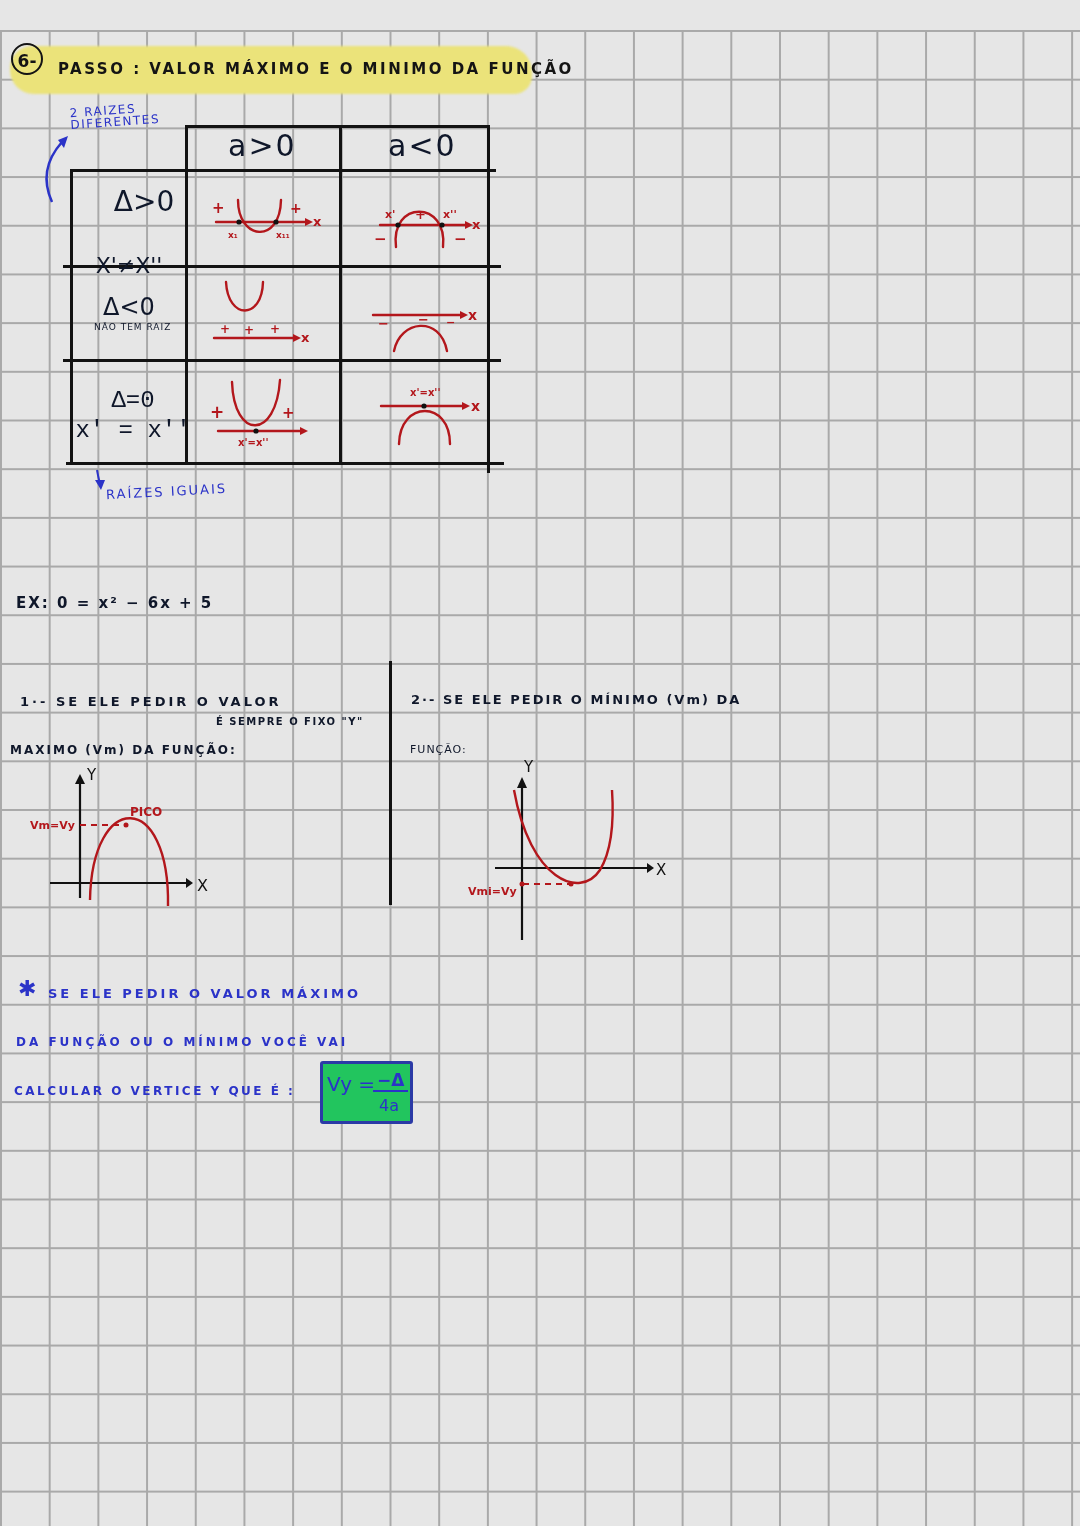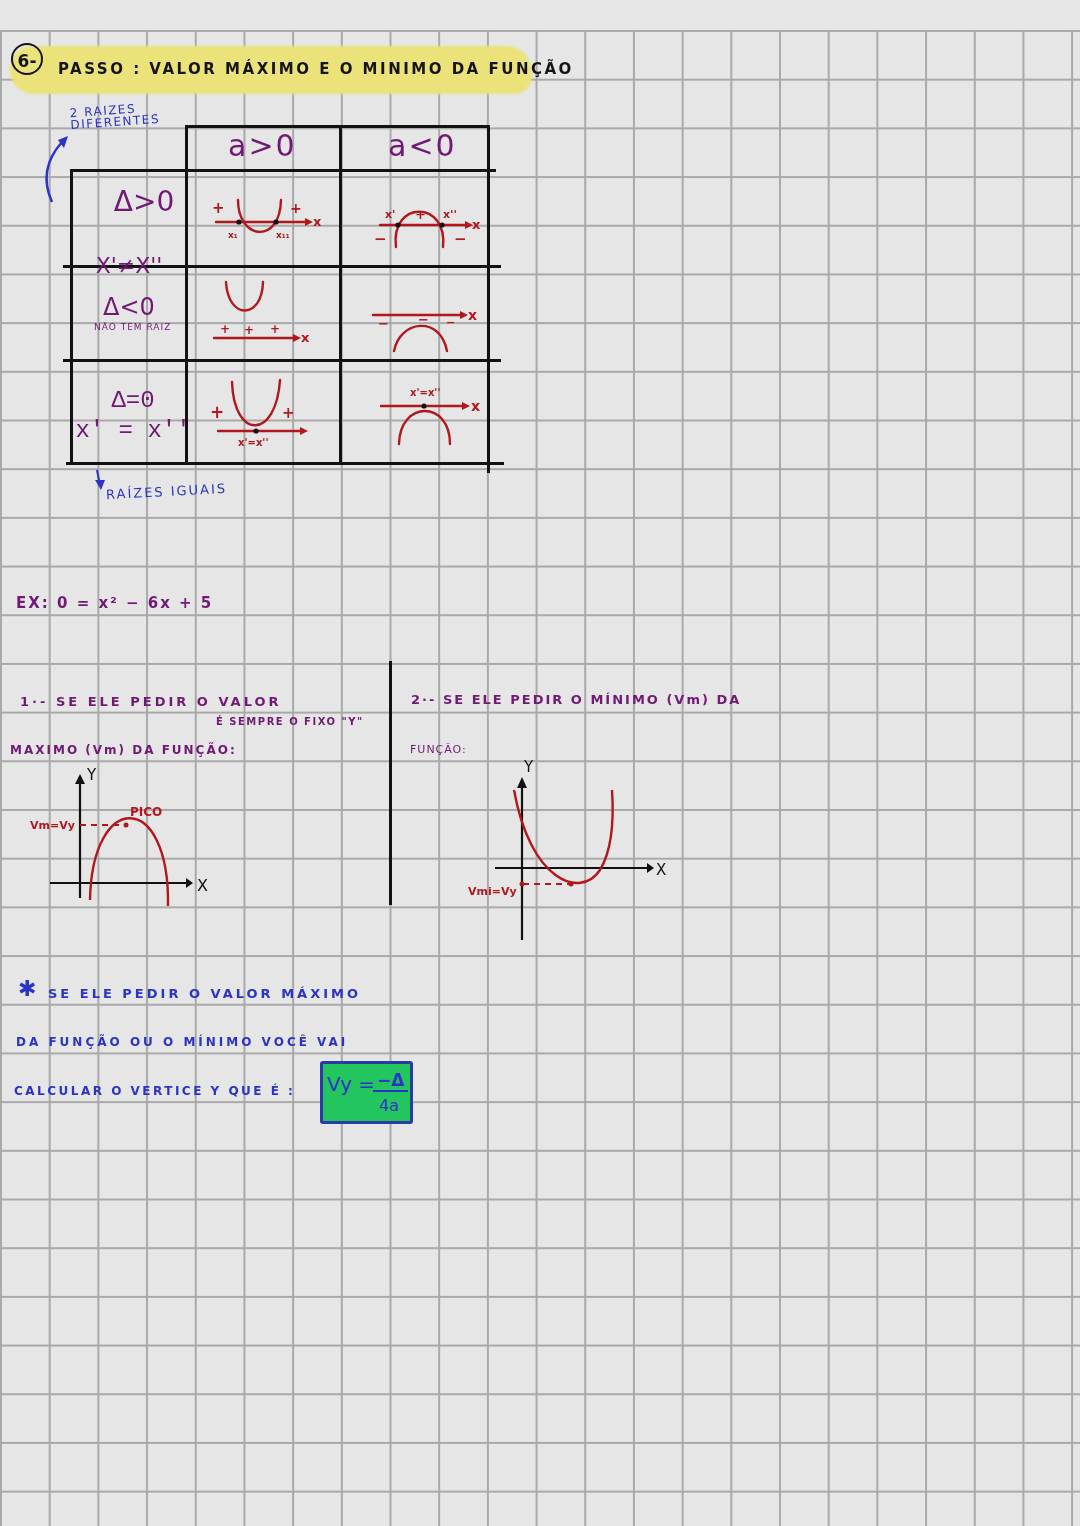--- a/index.html
+++ b/index.html
@@ -12,21 +12,21 @@
     position: absolute; left: 0; top: 30px; width: 1080px; height: 1496px;
     background-image:
       linear-gradient(to right, #a9a9a9 0, #a9a9a9 1.6px, transparent 1.6px),
       linear-gradient(to bottom, #a9a9a9 0, #a9a9a9 1.6px, transparent 1.6px);
     background-size: 48.7px 48.7px;
     background-position: 0 0;
   }
   .abs { position: absolute; white-space: nowrap; }
   .hand { font-family: "DejaVu Sans", sans-serif; letter-spacing: 3px; }
   .black { color: #141414; }
-  .red { color: #701a75; }
+  .red { color: #0f172a; }
   .blue { color: #2b33c8; }
   .highlight {
     position: absolute; left: 10px; top: 46px; width: 522px; height: 48px;
     background: #ebe37a; border-radius: 22px 26px 18px 24px;
     filter: blur(1.2px);
   }
   .step-circle {
     position: absolute; left: 11px; top: 43px; width: 32px; height: 32px;
     border: 2.5px solid #141414; border-radius: 50%;
     font-size: 17px; font-weight: bold; line-height: 32px; text-align: center;

